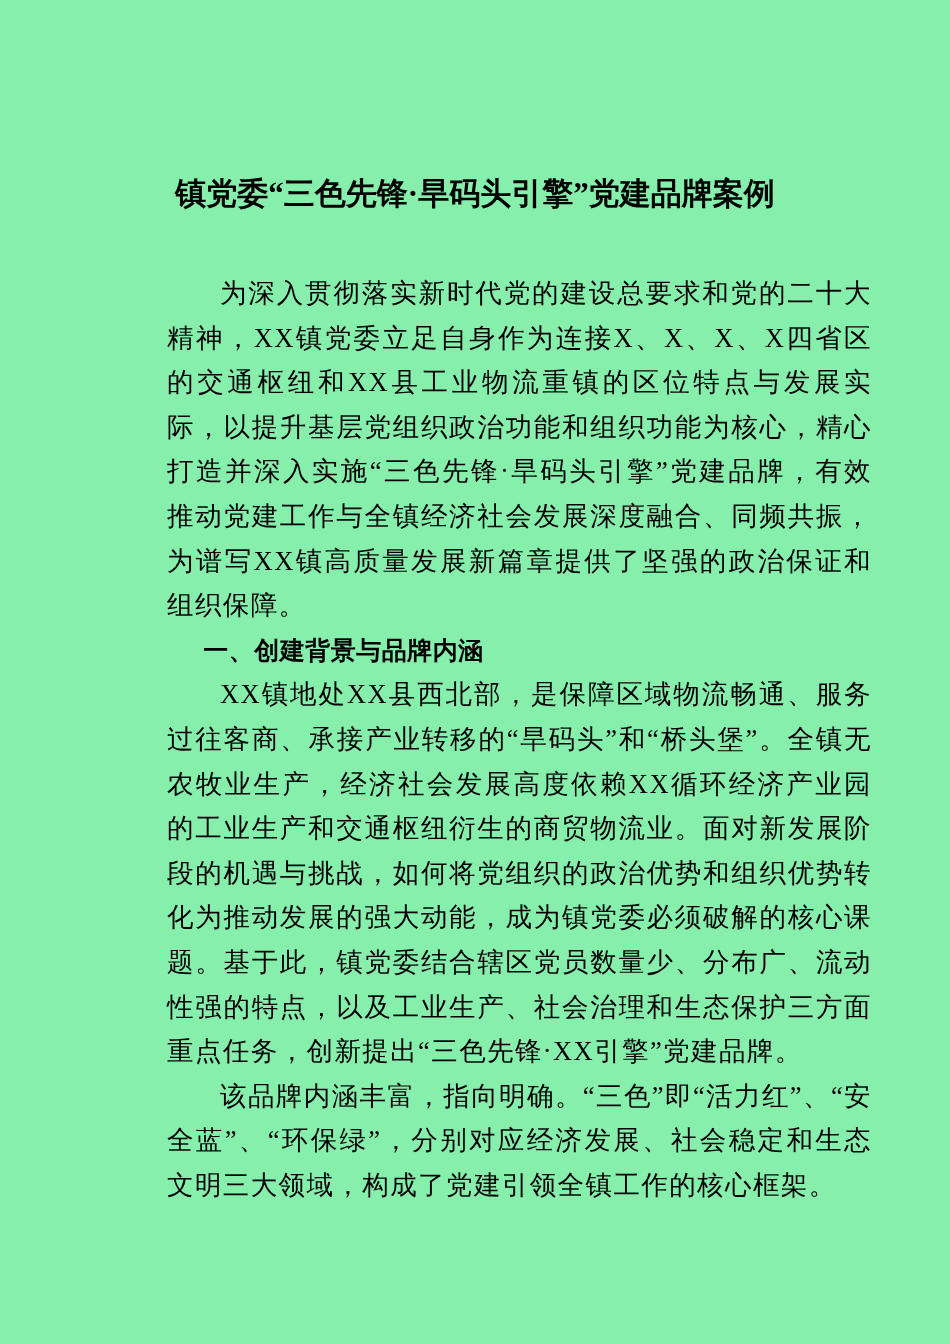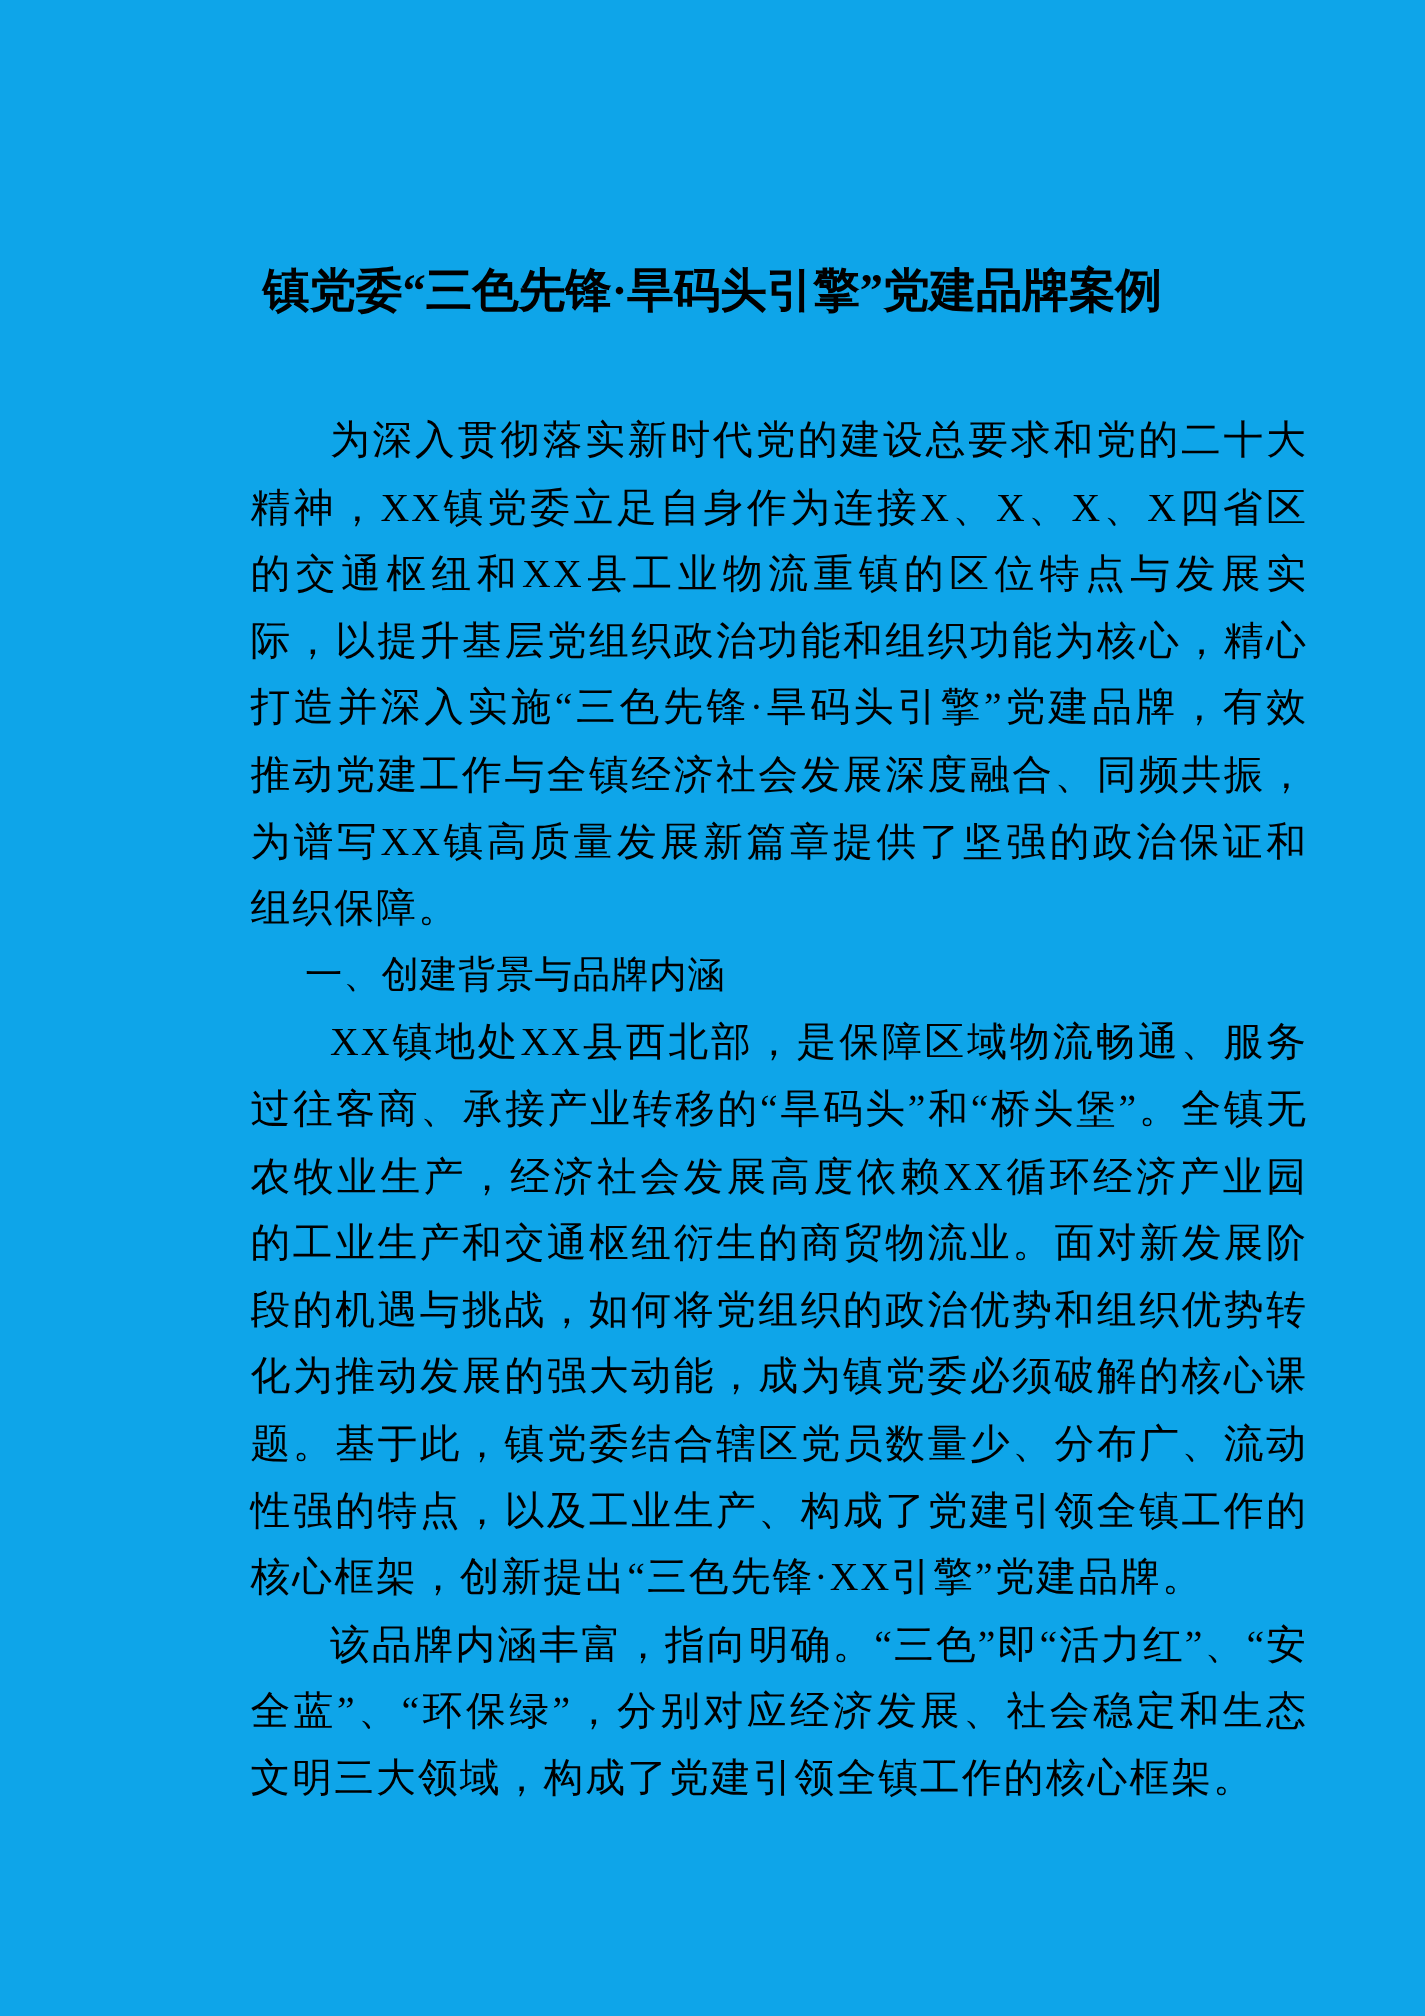--- a/index.html
+++ b/index.html
@@ -14,21 +14,21 @@
       overflow: hidden;
       color: #000000;
       font-family: "Liberation Serif", "DejaVu Serif", serif;
     }
     .page {
       position: absolute;
       left: 0;
       top: 0;
       width: 950px;
       height: 1344px;
-      background: #0ea5e9;
+      background: #86efac;
     }
     .title {
       position: absolute;
       left: 0;
       top: 172px;
       width: 950px;
       text-align: center;
       font-size: 31px;
       line-height: 44px;
       font-weight: bold;
@@ -50,30 +50,30 @@
       text-indent: 2em;
       letter-spacing: 1.4px;
       font-family: "Liberation Serif", "DejaVu Serif", serif;
       word-break: break-all;
     }
     .heading {
       margin: 0;
       font-size: 25px;
       line-height: 44.6px;
       text-indent: 1.45em;
-      font-weight: normal;
+      font-weight: bold;
       font-family: "Liberation Sans", "DejaVu Sans", sans-serif;
       letter-spacing: 0.5px;
     }
   </style>
 </head>
 <body>
 
 <div class="page">
   <div class="title">镇党委“三色先锋·旱码头引擎”党建品牌案例</div>
 
   <div class="body">
     <p class="para">为深入贯彻落实新时代党的建设总要求和党的二十大精神，XX镇党委立足自身作为连接X、X、X、X四省区的交通枢纽和XX县工业物流重镇的区位特点与发展实际，以提升基层党组织政治功能和组织功能为核心，精心打造并深入实施“三色先锋·旱码头引擎”党建品牌，有效推动党建工作与全镇经济社会发展深度融合、同频共振，为谱写XX镇高质量发展新篇章提供了坚强的政治保证和组织保障。</p>
     <p class="heading">一、创建背景与品牌内涵</p>
-    <p class="para">XX镇地处XX县西北部，是保障区域物流畅通、服务过往客商、承接产业转移的“旱码头”和“桥头堡”。全镇无农牧业生产，经济社会发展高度依赖XX循环经济产业园的工业生产和交通枢纽衍生的商贸物流业。面对新发展阶段的机遇与挑战，如何将党组织的政治优势和组织优势转化为推动发展的强大动能，成为镇党委必须破解的核心课题。基于此，镇党委结合辖区党员数量少、分布广、流动性强的特点，以及工业生产、构成了党建引领全镇工作的核心框架，创新提出“三色先锋·XX引擎”党建品牌。</p>
+    <p class="para">XX镇地处XX县西北部，是保障区域物流畅通、服务过往客商、承接产业转移的“旱码头”和“桥头堡”。全镇无农牧业生产，经济社会发展高度依赖XX循环经济产业园的工业生产和交通枢纽衍生的商贸物流业。面对新发展阶段的机遇与挑战，如何将党组织的政治优势和组织优势转化为推动发展的强大动能，成为镇党委必须破解的核心课题。基于此，镇党委结合辖区党员数量少、分布广、流动性强的特点，以及工业生产、社会治理和生态保护三方面重点任务，创新提出“三色先锋·XX引擎”党建品牌。</p>
     <p class="para">该品牌内涵丰富，指向明确。“三色”即“活力红”、“安全蓝”、“环保绿”，分别对应经济发展、社会稳定和生态文明三大领域，构成了党建引领全镇工作的核心框架。</p>
   </div>
 </div>
 
 </body></html>

